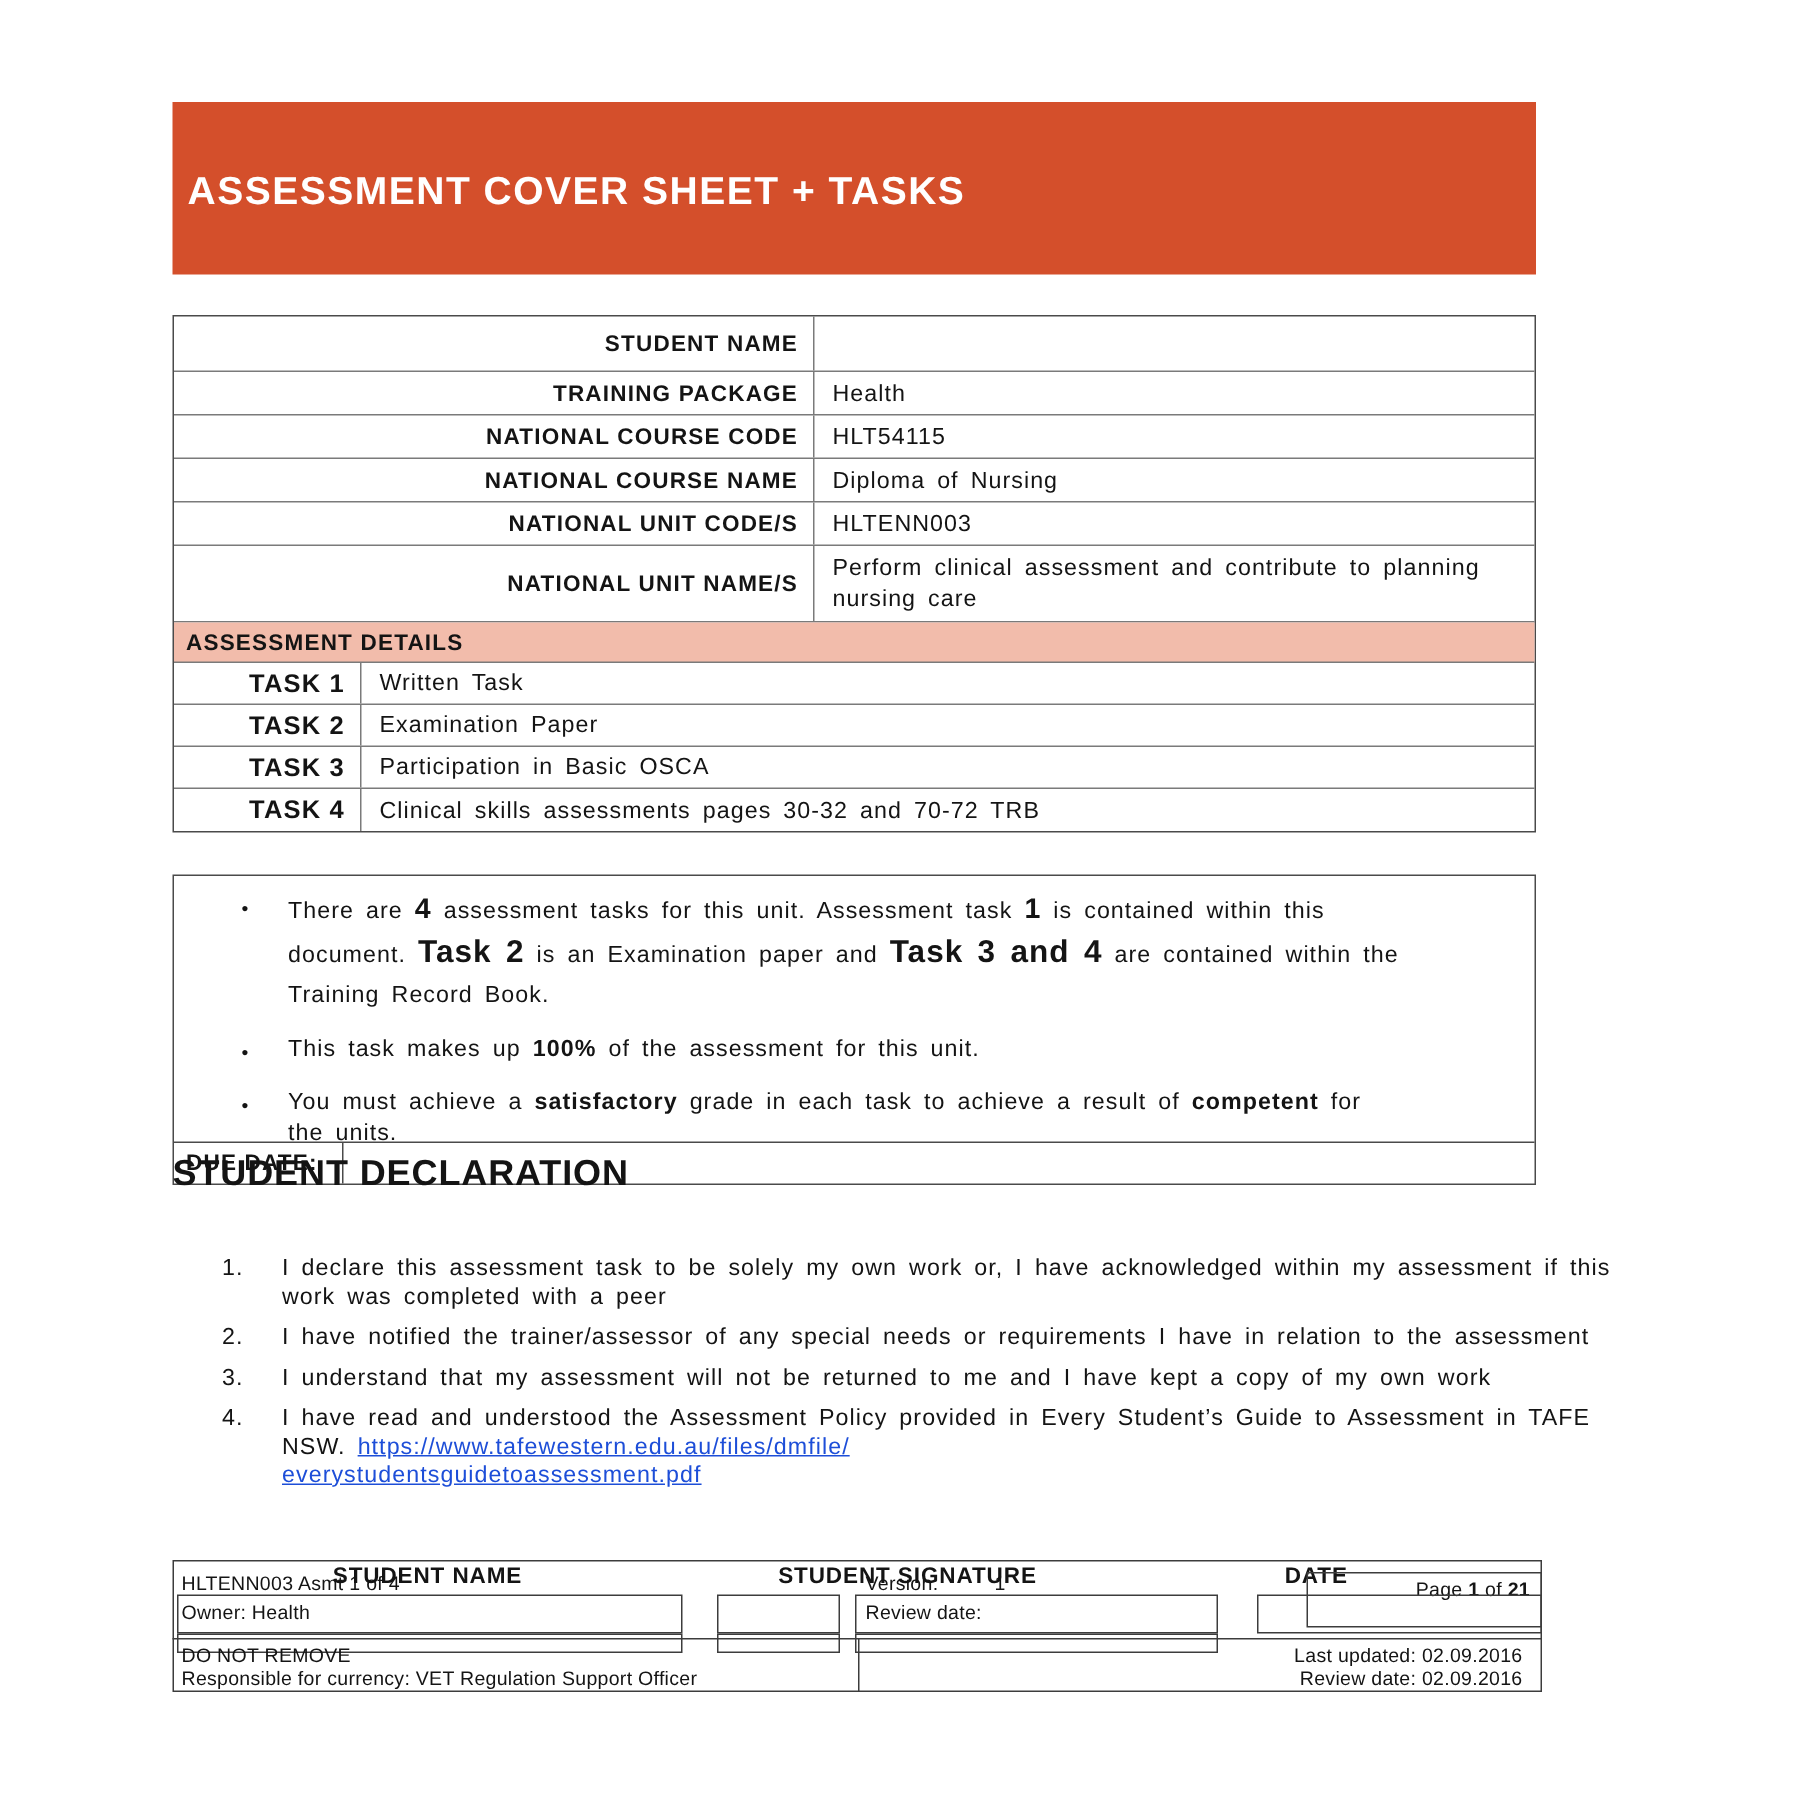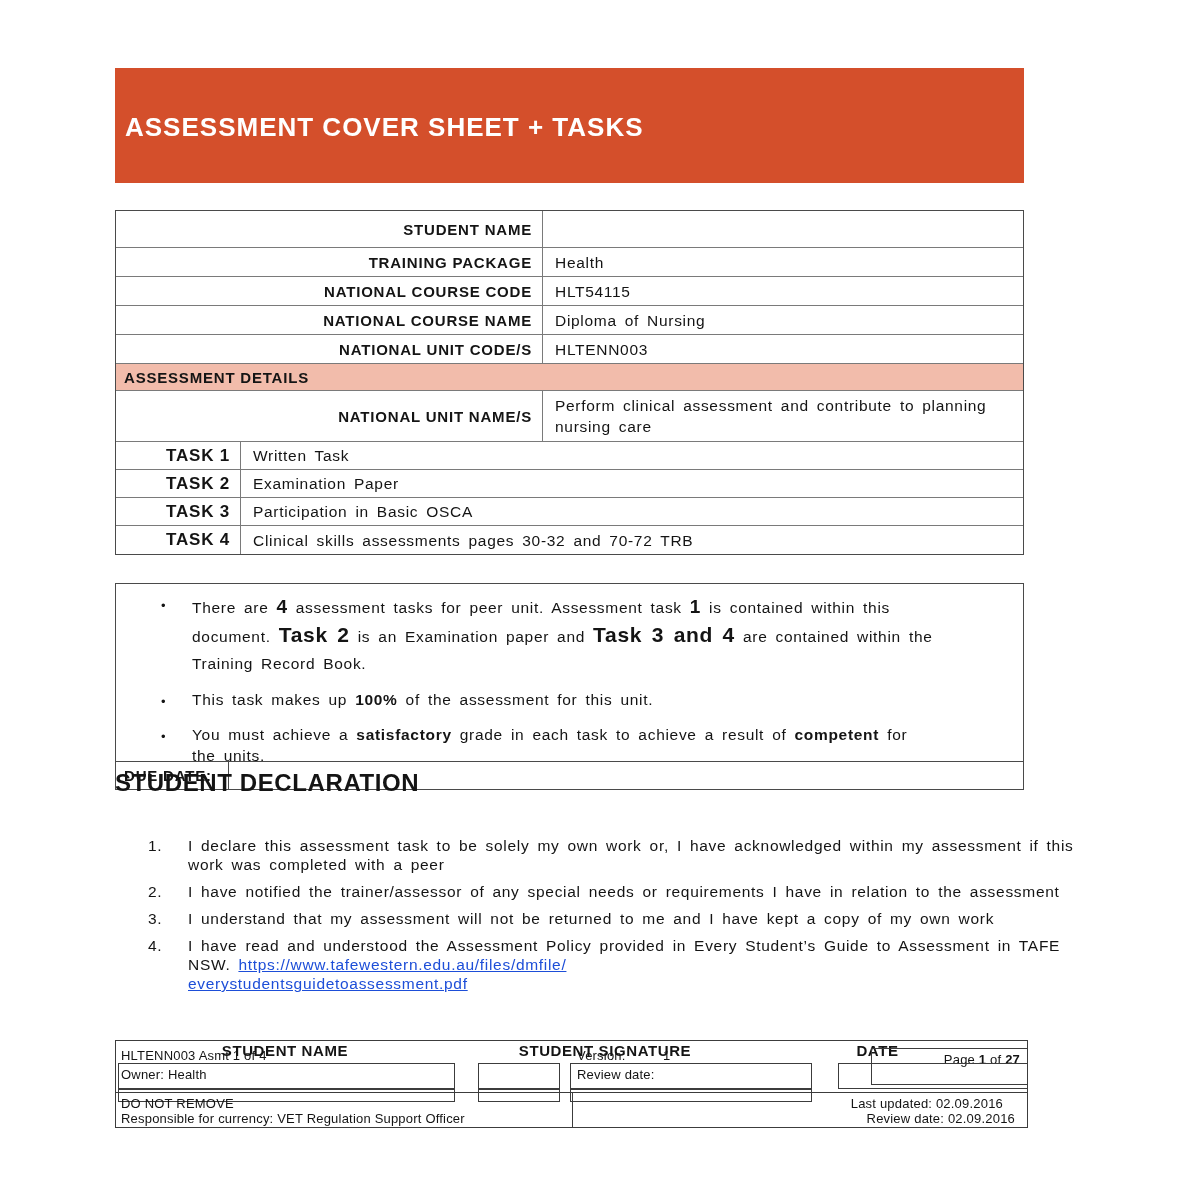--- a/index.html
+++ b/index.html
@@ -84,25 +84,25 @@
     <div class="ival">HLT54115</div>
   </div>
   <div class="irow" style="height:29px">
     <div class="ilabel">NATIONAL COURSE NAME</div>
     <div class="ival">Diploma of Nursing</div>
   </div>
   <div class="irow" style="height:29px">
     <div class="ilabel">NATIONAL UNIT CODE/S</div>
     <div class="ival">HLTENN003</div>
   </div>
-  <div class="irow details-header" style="height:27px">ASSESSMENT DETAILS</div>
   <div class="irow" style="height:51px">
     <div class="ilabel">NATIONAL UNIT NAME/S</div>
     <div class="ival">Perform clinical assessment and contribute to planning nursing care</div>
   </div>
+  <div class="irow details-header" style="height:27px">ASSESSMENT DETAILS</div>
   <div class="irow" style="height:28px">
     <div class="tlabel">TASK 1</div>
     <div class="ival">Written Task</div>
   </div>
   <div class="irow" style="height:28px">
     <div class="tlabel">TASK 2</div>
     <div class="ival">Examination Paper</div>
   </div>
   <div class="irow" style="height:28px">
     <div class="tlabel">TASK 3</div>
@@ -112,21 +112,21 @@
     <div class="tlabel">TASK 4</div>
     <div class="ival">Clinical skills assessments pages 30-32 and 70-72 TRB</div>
   </div>
 </div>
 
 <div class="notes-box">
   <div class="bullets">
     <div class="bullet mb12">
       <span class="dot">•</span>
       <span class="btext b1">
-        <span>There are </span><span class="bignum">4</span><span> assessment tasks for peer unit. Assessment task </span><span class="bignum">1</span><span> is contained within this document. </span><span class="bigtask">Task 2</span><span> is an Examination paper and </span><span class="bigtask">Task 3 and 4</span><span> are contained within the Training Record Book.</span>
+        <span>There are </span><span class="bignum">4</span><span> assessment tasks for this unit. Assessment task </span><span class="bignum">1</span><span> is contained within this document. </span><span class="bigtask">Task 2</span><span> is an Examination paper and </span><span class="bigtask">Task 3 and 4</span><span> are contained within the Training Record Book.</span>
       </span>
     </div>
     <div class="bullet mb14">
       <span class="dot">•</span>
       <span class="btext">
         <span>This task makes up </span><b>100%</b><span> of the assessment for this unit.</span>
       </span>
     </div>
     <div class="bullet">
       <span class="dot">•</span>
@@ -171,36 +171,36 @@
   <div class="sig-header" style="left:340px;width:300px">STUDENT SIGNATURE</div>
   <div class="sig-header" style="left:690px;width:145px">DATE</div>
 
   <div class="ftext" style="left:6px;top:8px">HLTENN003 Asmt 1 of 4</div>
   <div class="ftext" style="left:462px;top:8px">Version:</div>
   <div class="ftext" style="left:548px;top:8px">1</div>
   <div class="fpage" style="right:8px;top:12px">
     <span>Page</span>
     <b>1</b>
     <span>of</span>
-    <b>27</b>
+    <b>21</b>
   </div>
 
   <div class="ftext" style="left:6px;top:27px">Owner: Health</div>
   <div class="ftext" style="left:462px;top:27px">Review date:</div>
 
   <div class="sbox" style="left:3px;top:23px;width:337px;height:26px"></div>
   <div class="sbox" style="left:363px;top:23px;width:82px;height:26px"></div>
   <div class="sbox" style="left:455px;top:23px;width:242px;height:26px"></div>
   <div class="sbox" style="left:723px;top:23px;width:190px;height:26px"></div>
   <div class="sbox" style="left:756px;top:8px;width:157px;height:37px"></div>
 
   <div class="sbox" style="left:3px;top:49px;width:337px;height:13px"></div>
   <div class="sbox" style="left:363px;top:49px;width:82px;height:13px"></div>
   <div class="sbox" style="left:455px;top:49px;width:242px;height:13px"></div>
 
   <div class="hline" style="left:0;top:52px;width:913px"></div>
   <div class="vline" style="left:457px;top:52px;height:36px"></div>
 
   <div class="ftext it" style="left:6px;top:56px">DO NOT REMOVE</div>
   <div class="ftext it" style="left:6px;top:71px">Responsible for currency: VET Regulation Support Officer</div>
-  <div class="ftext it" style="right:25px;top:56px">Last updated: 02.09.2016</div>
+  <div class="ftext it" style="right:13px;top:56px">Last updated: 02.09.2016</div>
   <div class="ftext it" style="right:13px;top:71px">Review date: 02.09.2016</div>
 </div>
 
 </body></html>

